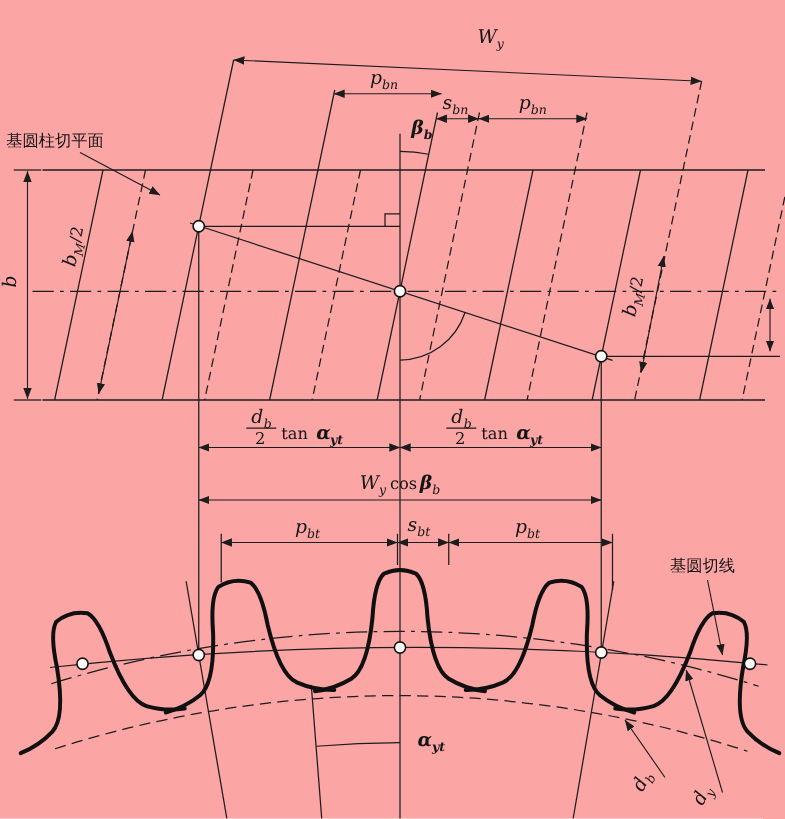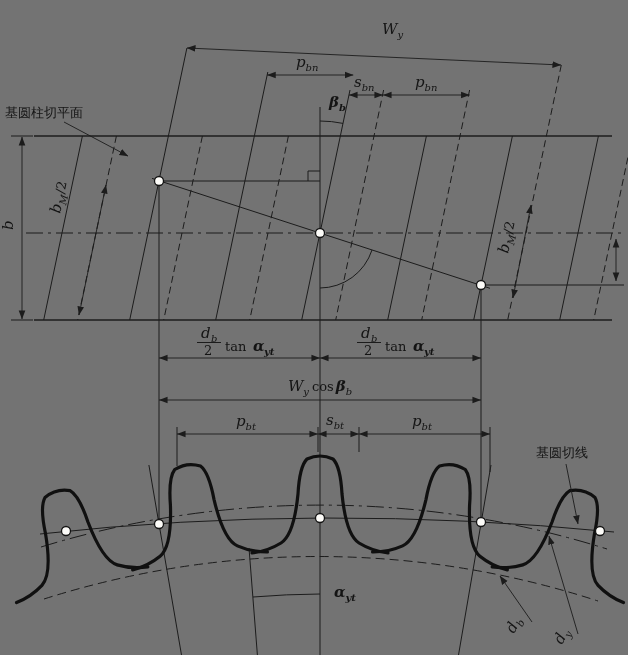--- a/index.html
+++ b/index.html
@@ -1,16 +1,16 @@
 <!DOCTYPE html>
 <html><head>
 <meta charset="utf-8">
 <style>
   html,body{margin:0;padding:0;background:#ffffff;}
-  .fig{width:628px;height:655px;background:#737373;position:relative;font-family:"DejaVu Sans",sans-serif;}
+  .fig{width:628px;height:655px;background:#fca5a5;position:relative;font-family:"DejaVu Sans",sans-serif;}
   svg{display:block;}
   
   .thin{stroke:#1c1c1c;stroke-width:1;fill:none;}
   .med{stroke:#1c1c1c;stroke-width:1.3;fill:none;}
   .thick{stroke:#101010;stroke-width:3.2;fill:none;stroke-linejoin:round;stroke-linecap:round;}
   .dash{stroke-dasharray:7 4;}
   .dashlong{stroke-dasharray:9 5;}
   .dashdot{stroke-dasharray:17 5 3 5;}
   .dim{stroke:#1c1c1c;stroke-width:0.9;fill:none;}
   

